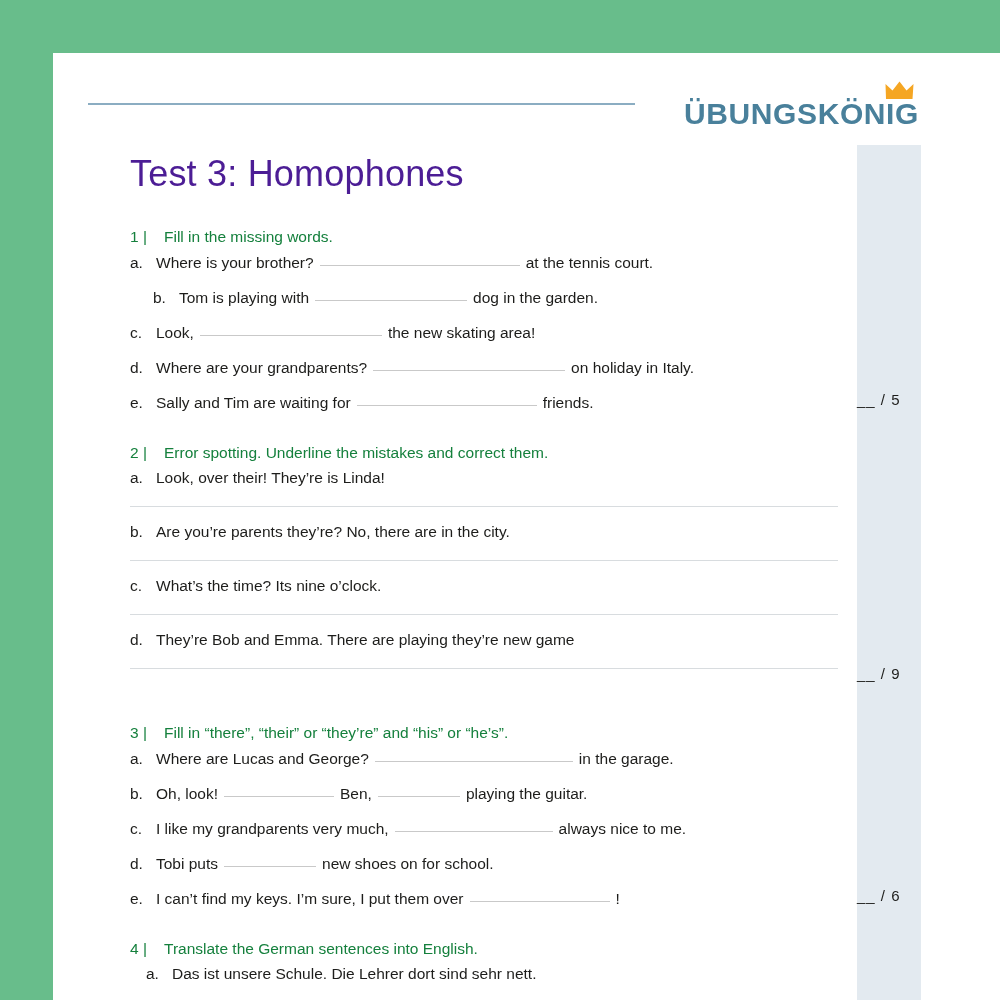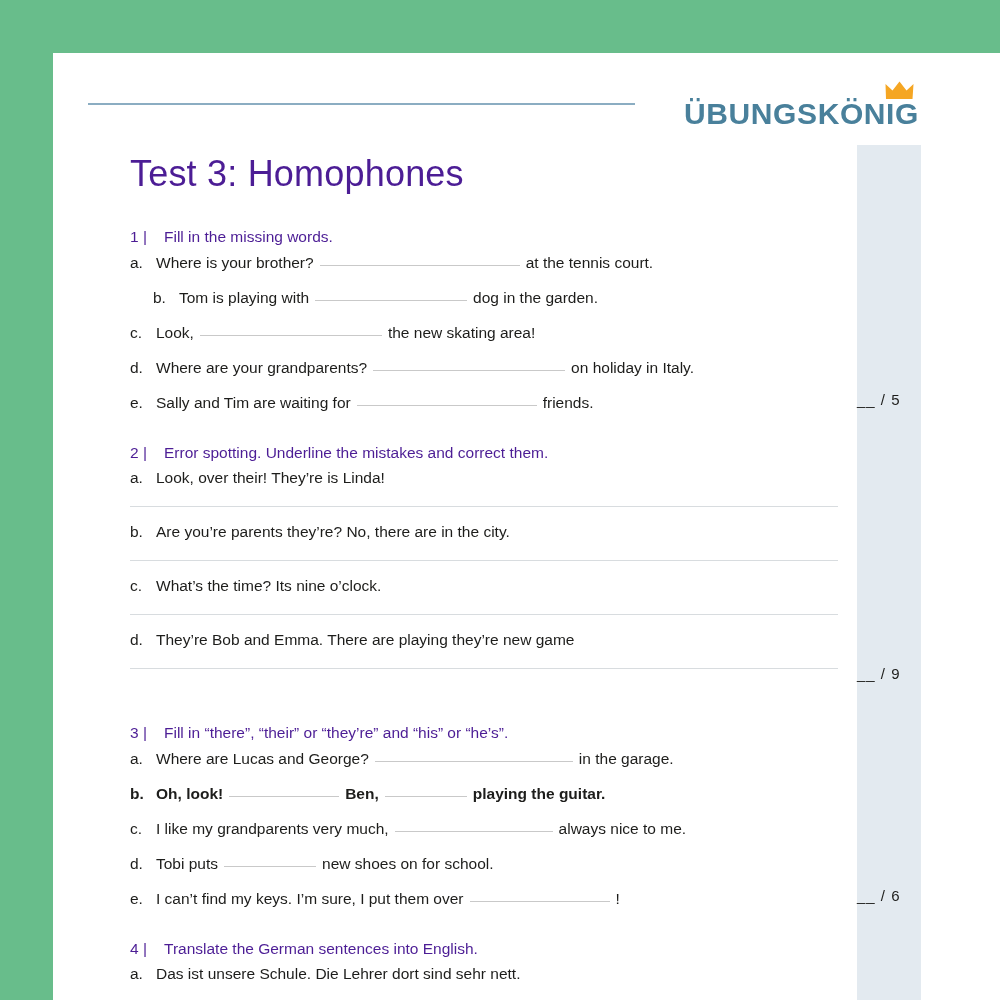--- a/index.html
+++ b/index.html
@@ -102,21 +102,21 @@
     color: #4c1d95;
     font-weight: normal;
     letter-spacing: 0.2px;
     white-space: nowrap;
   }
 
   .ex-heading {
     position: absolute;
     left: 77px;
     font-size: 15.5px;
-    color: #4c1d95;
+    color: #15803d;
     white-space: nowrap;
   }
   .ex-heading .num {
     display: inline-block;
     min-width: 34px;
   }
 
   .item {
     position: absolute;
     left: 77px;
@@ -175,25 +175,25 @@
         <div class="item" style="top: 417px;"><span class="label">a.</span><span>Look, over their! They’re is Linda!</span></div>
         <div class="answer-line" style="top: 453px;"></div>
         <div class="item" style="top: 471px;"><span class="label">b.</span><span>Are you’re parents they’re? No, there are in the city.</span></div>
         <div class="answer-line" style="top: 507px;"></div>
         <div class="item" style="top: 525px;"><span class="label">c.</span><span>What’s the time? Its nine o’clock.</span></div>
         <div class="answer-line" style="top: 561px;"></div>
         <div class="item" style="top: 579px;"><span class="label">d.</span><span>They’re Bob and Emma. There are playing they’re new game</span></div>
         <div class="answer-line" style="top: 615px;"></div>
         <div class="ex-heading" style="top: 671px;"><span class="num">3 |</span><span>Fill in “there”, “their” or “they’re” and “his” or “he’s”.</span></div>
         <div class="item" style="top: 697px;"><span class="label">a.</span><span>Where are Lucas and George?</span><span class="blank" style="width: 198px; margin: 0px 6px;"></span><span>in the garage.</span></div>
-        <div class="item" style="top: 732px; font-weight: bold;"><span class="label">b.</span><span>Oh, look!</span><span class="blank" style="width: 110px; margin: 0px 6px;"></span><span>Ben,</span><span class="blank" style="width: 82px; margin: 0px 6px;"></span><span>playing the guitar.</span></div>
+        <div class="item" style="top: 732px;"><span class="label">b.</span><span>Oh, look!</span><span class="blank" style="width: 110px; margin: 0px 6px;"></span><span>Ben,</span><span class="blank" style="width: 82px; margin: 0px 6px;"></span><span>playing the guitar.</span></div>
         <div class="item" style="top: 767px;"><span class="label">c.</span><span>I like my grandparents very much,</span><span class="blank" style="width: 158px; margin: 0px 6px;"></span><span>always nice to me.</span></div>
         <div class="item" style="top: 802px;"><span class="label">d.</span><span>Tobi puts</span><span class="blank" style="width: 92px; margin: 0px 6px;"></span><span>new shoes on for school.</span></div>
         <div class="item" style="top: 837px;"><span class="label">e.</span><span>I can’t find my keys. I’m sure, I put them over</span><span class="blank" style="width: 140px; margin: 0px 6px;"></span><span>!</span></div>
         <div class="ex-heading" style="top: 887px;"><span class="num">4 |</span><span>Translate the German sentences into English.</span></div>
-        <div class="item" style="top: 913px;"><span class="label">a.</span><span>Das ist unsere Schule. Die Lehrer dort sind sehr nett.</span></div>
+        <div class="item" style="top: 913px; margin-left: 16px;"><span class="label">a.</span><span>Das ist unsere Schule. Die Lehrer dort sind sehr nett.</span></div>
       </div>
   <div class="score-mark" style="top: 338px;">__ / 5</div>
       <div class="score-mark" style="top: 612px;">__ / 9</div>
       <div class="score-mark" style="top: 834px;">__ / 6</div>
     </div>
 
 </div>
 
 </body></html>

